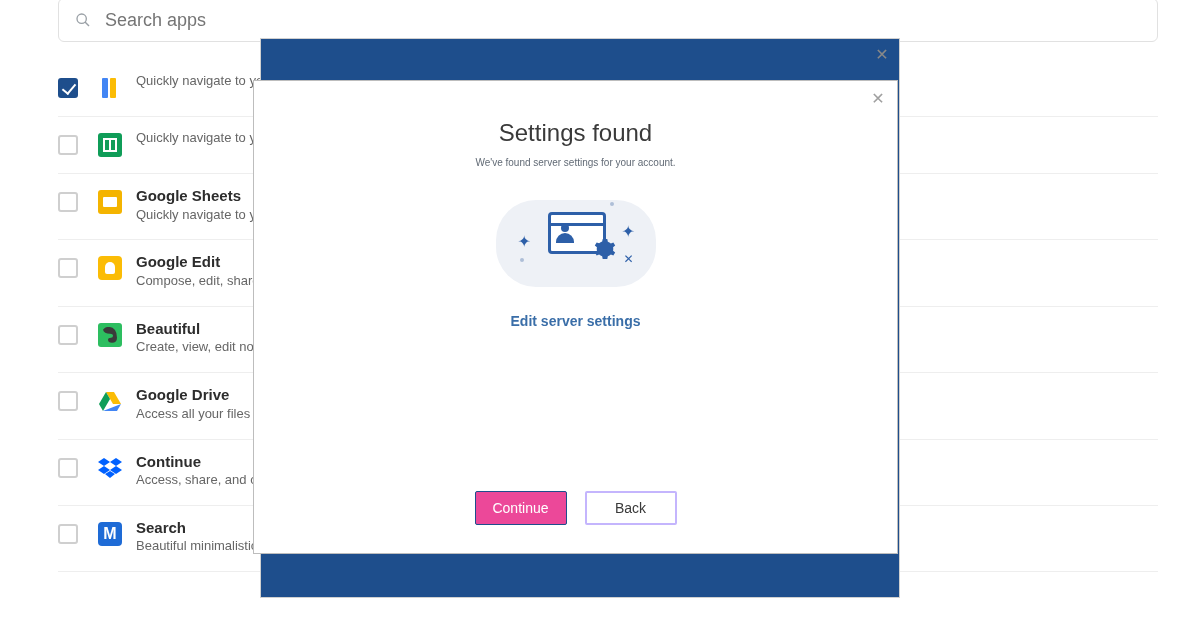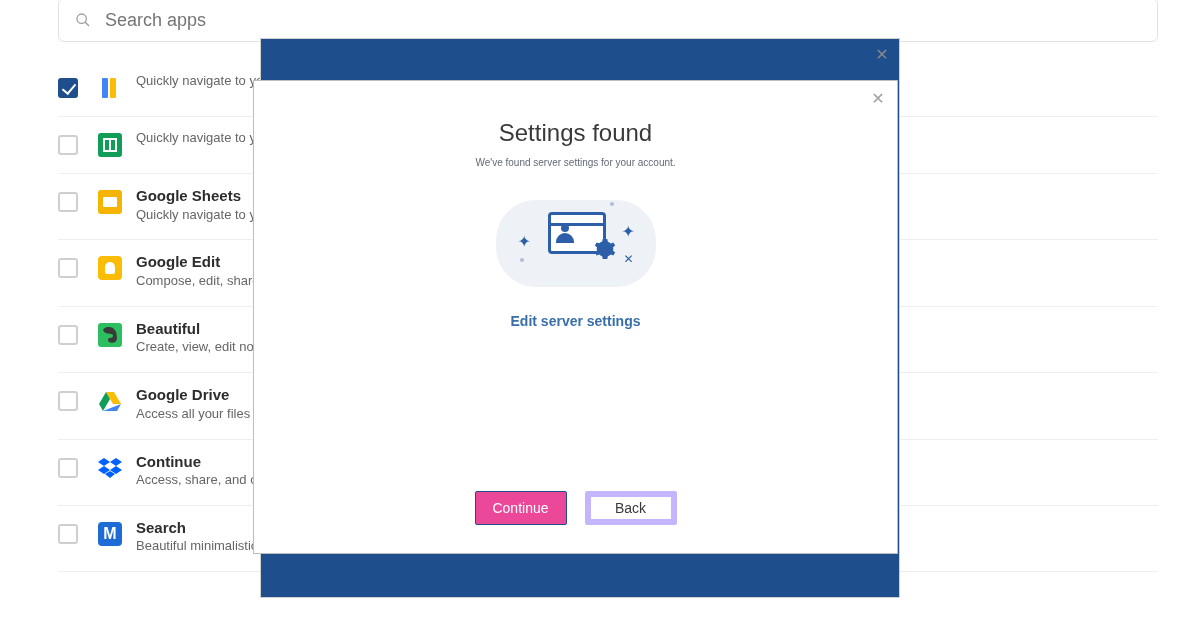--- a/index.html
+++ b/index.html
@@ -185,21 +185,21 @@
     display:flex; justify-content:center; gap:18px;
   }
   .btn {
     width:92px; height:34px;
     font-size:14px; font-weight:400;
     display:flex; align-items:center; justify-content:center;
     cursor:pointer;
     border-radius:2px;
   }
   .btn-primary { background:#ec4899; color:#fff; border:1px solid #1e4e8c; }
-  .btn-secondary { background:#fff; color:#3a3a3a; border:6px solid #c4b5fd;text-align:right; }
+  .btn-secondary { background:#fff; color:#3a3a3a; border:2px solid #c4b5fd;text-align:right; }
 </style>
 </head>
 <body>
 
 <div class="search-wrap">
   <svg class="search-icon" viewBox="0 0 24 24">
       <circle cx="10" cy="10" r="7" stroke-width="2"></circle>
       <line x1="15" y1="15" x2="21" y2="21" stroke-width="2"></line>
     </svg>
   <input class="search-input" type="text" placeholder="Search apps" style="">

